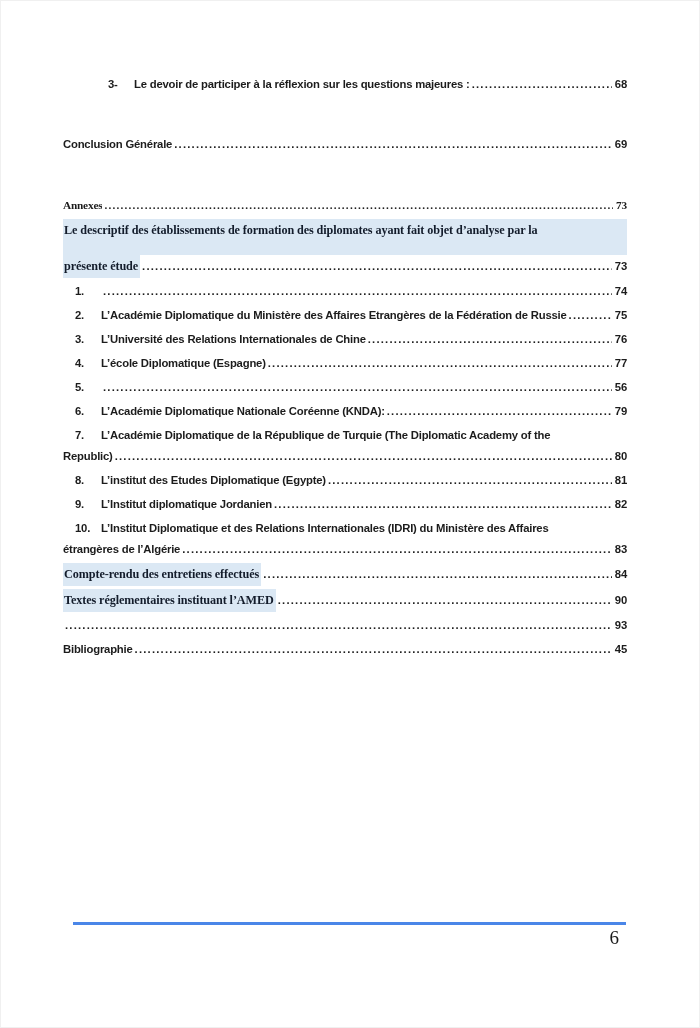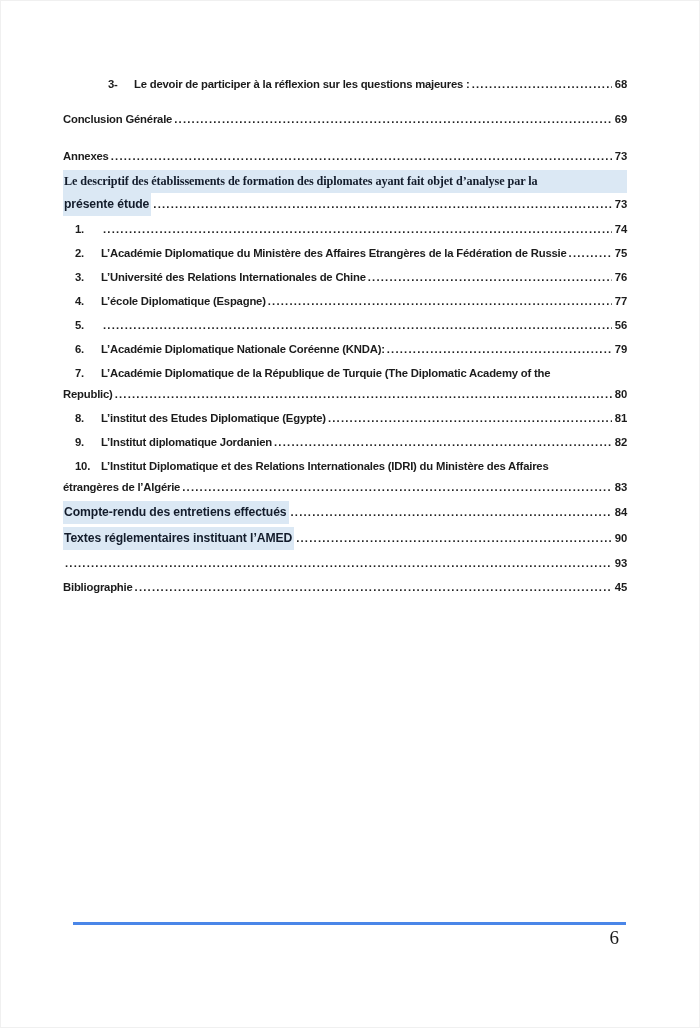--- a/index.html
+++ b/index.html
@@ -18,55 +18,55 @@
     width:564px;
   }
   .entry{
     line-height:21px;
     margin-bottom:3px;
     font-weight:bold;
     font-size:11.3px;
     letter-spacing:-0.2px;
     color:var(--text-color,#1c1c1c);
   }
-  .entry.gap-xl{margin-top:14px;}
-  .entry.gap-lg{margin-top:16px;}
+  .entry.gap-xl{margin-top:39px;}
+  .entry.gap-lg{margin-top:40px;font-family:Liberation Serif, serif;}
   .entry.sub{padding-left:33px;}
   .sub .num{display:inline-block;width:22px;flex:none;}
   .entry .num{display:inline-block;width:26px;flex:none;}
   .row{display:flex;align-items:baseline;}
   .row.num-indent{padding-left:12px;}
   .line1{padding-left:12px;white-space:nowrap;overflow:hidden;}
   .line1.no-indent{padding-left:0;}
   .row .txt{flex:0 1 auto;white-space:nowrap;overflow:hidden;min-width:0;}
   .dots{
     flex:1 1 8px;
     overflow:hidden;
     white-space:nowrap;
     margin:0 3px 0 2px;
     letter-spacing:1.2px;
     font-weight:bold;
     min-width:0;
   }
   .page-col{flex:none;}
   .highlight .txt{
-    font-family:Liberation Sans, sans-serif;
+    font-family:Liberation Serif, serif;
     font-size:12.2px;
     letter-spacing:-0.1px;
     color:var(--hl-text,#131c2b);
     background:var(--hl-bg,#dbe8f4);
     padding:1px 2px 1px 1px;
   }
   .highlight .line1{
     font-family:"Liberation Serif", serif;
     font-size:12.2px;
     letter-spacing:-0.1px;
     color:var(--hl-text,#131c2b);
     background:var(--hl-bg,#dbe8f4);
-    padding:1px 2px 1px 1px;
+    padding:1px 2px 14px 1px;
   }
   .footer-rule{
     position:absolute;
     left:72px;top:921px;
     width:553px;height:3px;
     background:var(--accent,#4a86e8);
   }
   .footer-pagenum{
     position:absolute;
     top:926px;right:80px;

